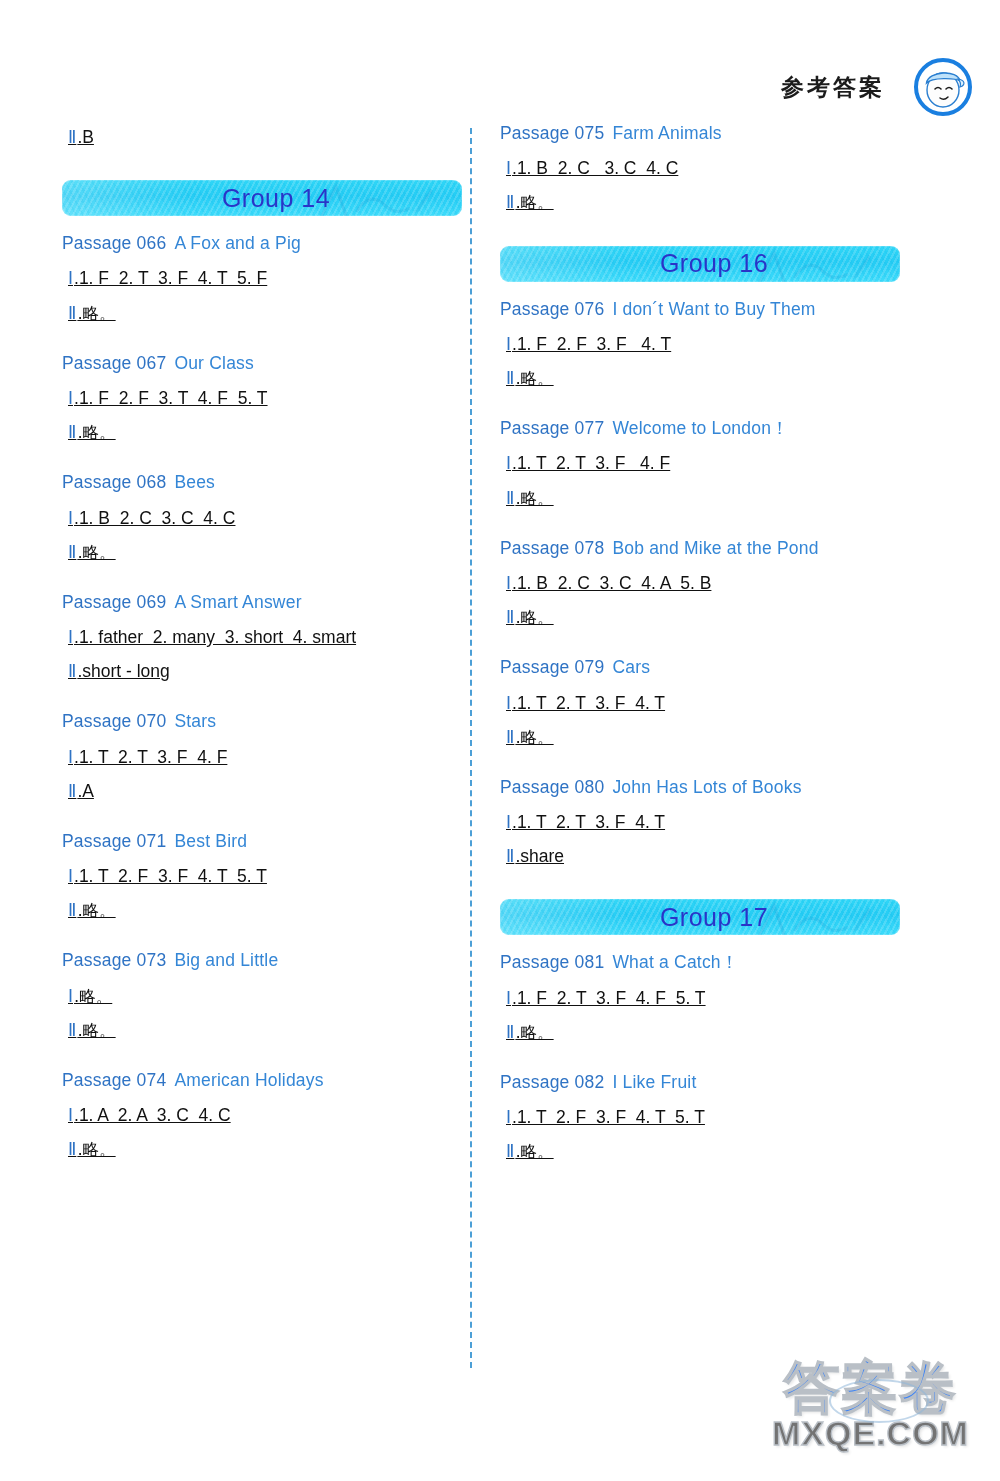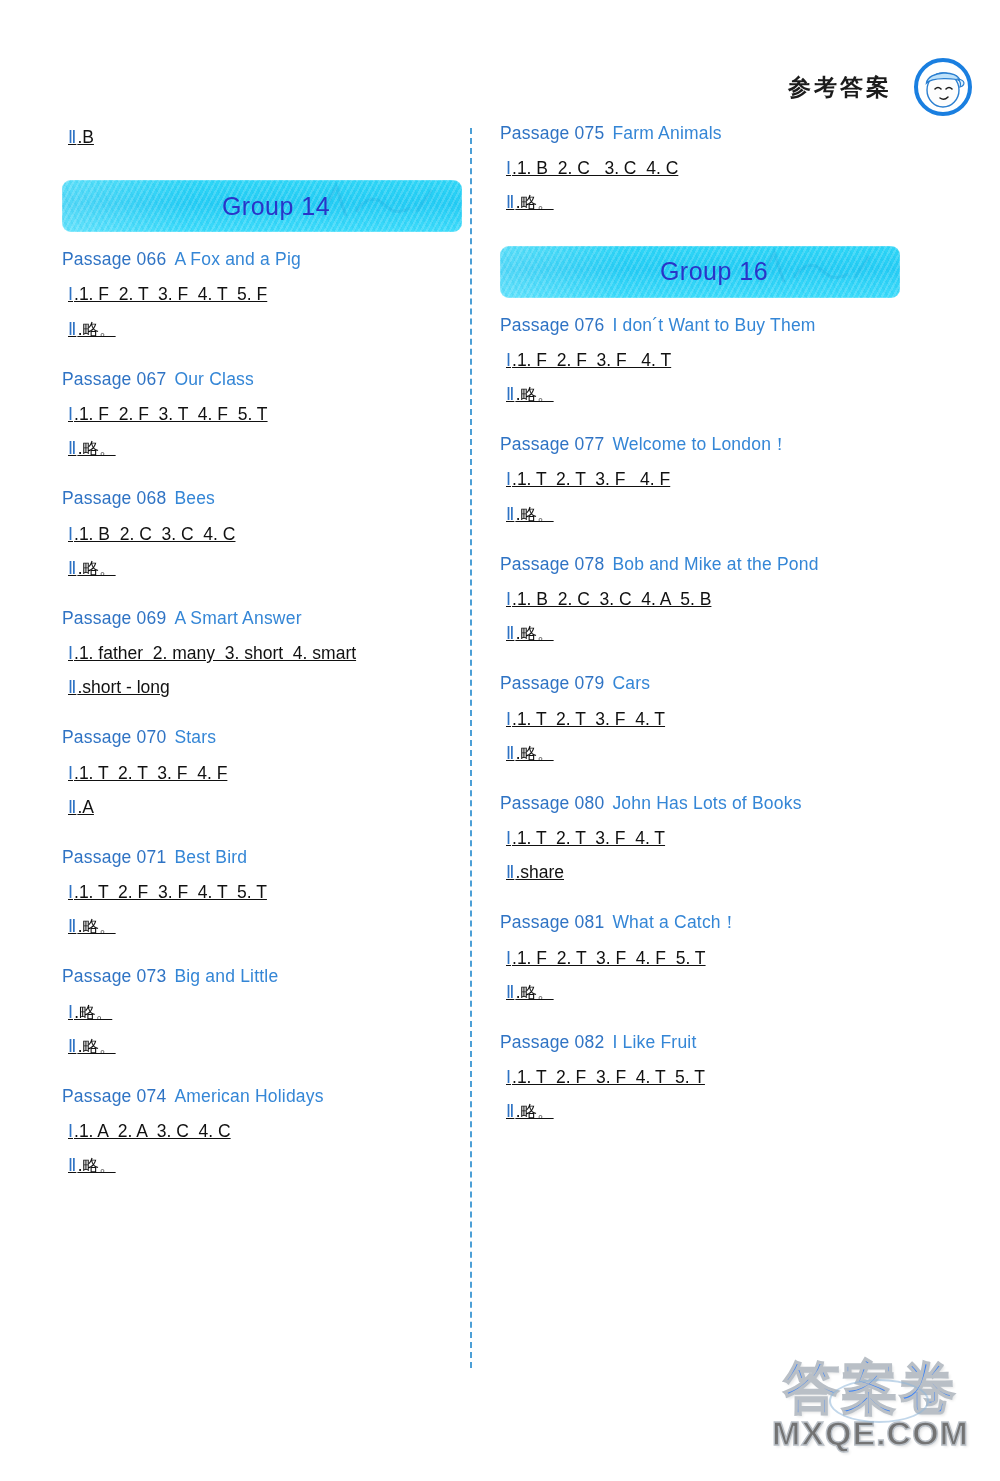--- a/index.html
+++ b/index.html
@@ -16,21 +16,21 @@
     overflow: hidden;
   }
 
   
   .page-header {
     position: absolute;
     top: 56px;
     right: 26px;
     display: flex;
     align-items: center;
-    gap: 20px;
+    gap: 27px;
   }
   .header-title {
     font-family: "DejaVu Sans", "Liberation Sans", sans-serif;
     font-size: 23px;
     font-weight: bold;
     color: #1b1b1b;
     letter-spacing: 3px;
     white-space: nowrap;
   }
   .header-mascot {
@@ -103,21 +103,21 @@
     margin-right: 1px;
   }
   .cjk {
     font-family: "DejaVu Sans", sans-serif;
     font-size: 16.5px;
   }
 
   
   .group-bar {
     position: relative;
-    height: 52px;
+    height: 36px;
     margin: 26px 0 14px 0;
     border-radius: 9px;
     background:
       linear-gradient(100deg, rgba(255,255,255,.22) 0%, rgba(255,255,255,0) 32%),
       linear-gradient(180deg, #2fd6f7 0%, #25ccf4 45%, #3fdcfb 100%);
     box-shadow: inset 0 0 0 1px rgba(255,255,255,.18);
     overflow: hidden;
   }
   .group-bar::after {
     
@@ -304,20 +304,28 @@
       <div class="passage">
         <div class="passage-head"><span class="p-no">Passage 079</span><span class="p-title">Cars</span></div>
         <div class="ans-line"><span class="rn">Ⅰ</span><span>.1. T  2. T  3. F  4. T</span></div>
         <div class="ans-line"><span class="rn">Ⅱ</span><span class="cjk">.略。</span></div>
       </div>
       <div class="passage">
         <div class="passage-head"><span class="p-no">Passage 080</span><span class="p-title">John Has Lots of Books</span></div>
         <div class="ans-line"><span class="rn">Ⅰ</span><span>.1. T  2. T  3. F  4. T</span></div>
         <div class="ans-line"><span class="rn">Ⅱ</span><span>.share</span></div>
       </div>
+      <div class="group-bar">
+        <svg class="bar-deco" viewBox="0 0 130 36">
+          <path d="M6 34 L20 4 L30 34" fill="none" stroke="#1e9ed6" stroke-width="3" opacity=".55"></path>
+          <path d="M40 30 q14 -22 30 -6 q10 10 24 2" fill="none" stroke="#1e9ed6" stroke-width="3" opacity=".45"></path>
+          <path d="M100 30 l16 -22" fill="none" stroke="#1e9ed6" stroke-width="3" opacity=".4"></path>
+        </svg>
+        <div class="group-label">Group 17</div>
+      </div>
       <div class="passage">
         <div class="passage-head"><span class="p-no">Passage 081</span><span class="p-title">What a Catch！</span></div>
         <div class="ans-line"><span class="rn">Ⅰ</span><span>.1. F  2. T  3. F  4. F  5. T</span></div>
         <div class="ans-line"><span class="rn">Ⅱ</span><span class="cjk">.略。</span></div>
       </div>
       <div class="passage">
         <div class="passage-head"><span class="p-no">Passage 082</span><span class="p-title">I Like Fruit</span></div>
         <div class="ans-line"><span class="rn">Ⅰ</span><span>.1. T  2. F  3. F  4. T  5. T</span></div>
         <div class="ans-line"><span class="rn">Ⅱ</span><span class="cjk">.略。</span></div>
       </div>

